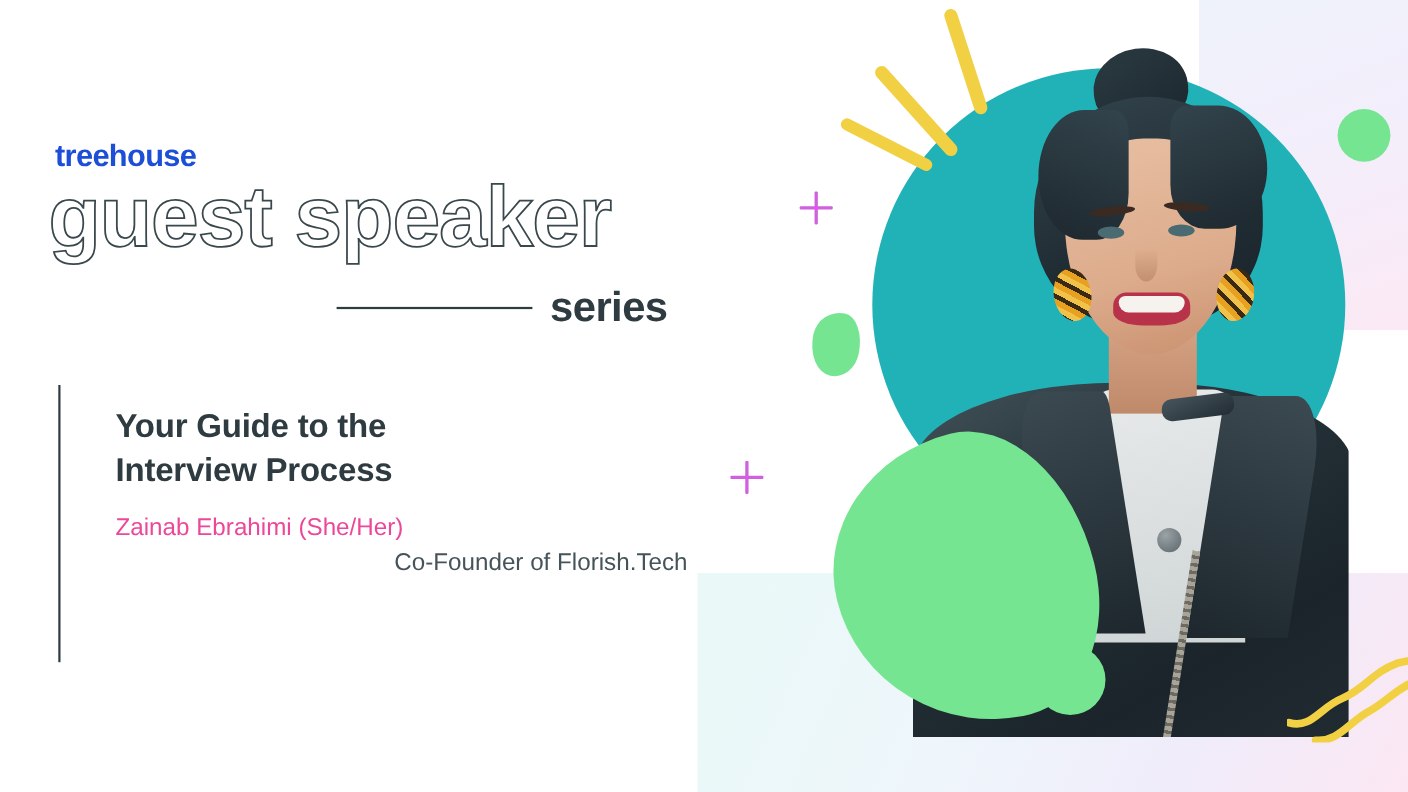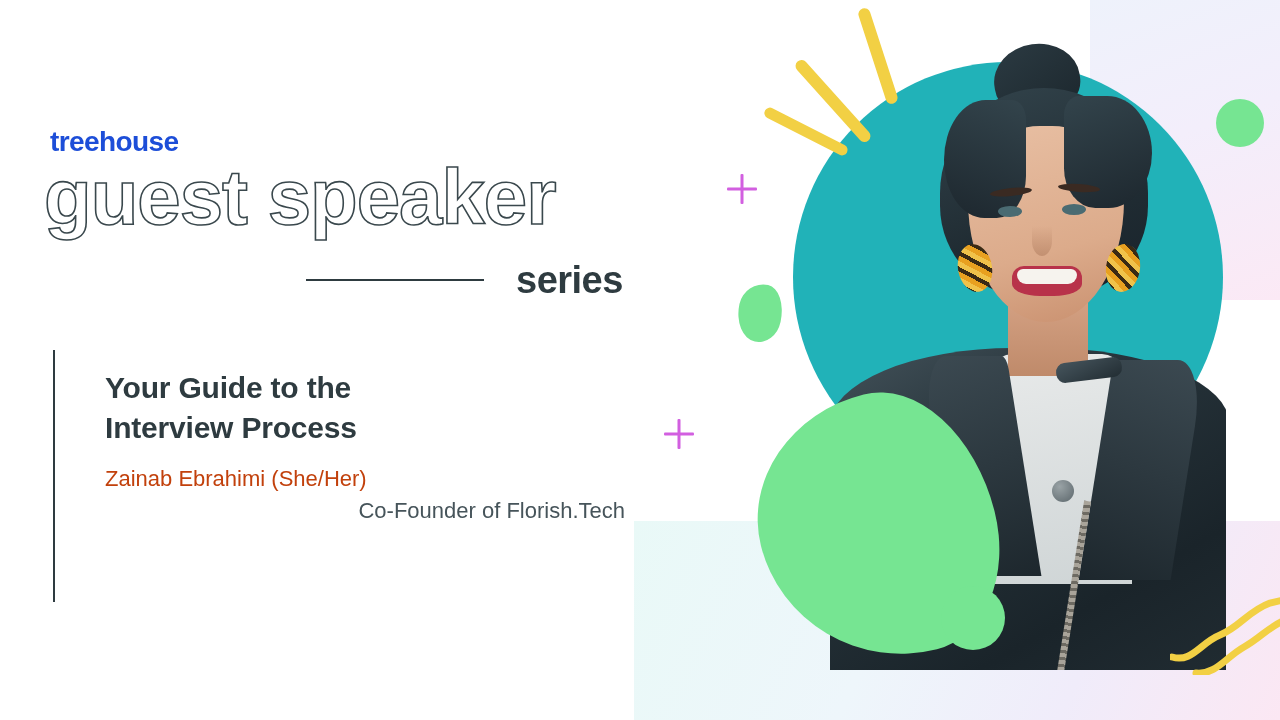--- a/index.html
+++ b/index.html
@@ -120,29 +120,29 @@
   #wordmark{
     position:absolute;left:50px;top:108px;
     font-size:28px;font-weight:700;color:#1d4ed8;letter-spacing:-.6px;line-height:1;margin-top:20px;
   }
   #headline{
     position:absolute;left:44px;top:158px;
     font-size:78px;font-weight:700;line-height:1;letter-spacing:-1px;
     color:transparent;
     -webkit-text-stroke:1.6px #3a484d;
   }
-  #series-row{position:absolute;left:306px;top:258px;width:320px;height:44px;display:flex;align-items:center;gap:32px;}
+  #series-row{position:absolute;left:306px;top:258px;width:320px;height:44px;display:flex;align-items:center;gap:16px;}
   #series-rule{flex:0 0 178px;height:2px;background:#2e3b40;}
   #series-label{font-size:38px;font-weight:700;color:#2e3b40;letter-spacing:-.5px;line-height:1;}
 
   #vrule{position:absolute;left:53px;top:350px;width:2px;height:252px;background:#2e3b40;}
 
   #infoblock{position:absolute;left:105px;top:368px;width:520px;}
   #talk-title{font-size:30px;font-weight:700;color:#2e3b40;line-height:1.32;letter-spacing:-.2px;white-space:pre-line;}
-  #speaker-name{margin-top:16px;font-size:22px;font-weight:400;color:#c2410c;line-height:1.45;}
+  #speaker-name{margin-top:16px;font-size:22px;font-weight:400;color:#ec4899;line-height:1.45;}
   #speaker-role{font-size:22px;font-weight:400;color:#46545a;line-height:1.45;text-align:right;}
   #datetime{margin-top:18px;font-size:37px;font-weight:700;color:#2e3b40;letter-spacing:-.5px;line-height:1.1;}
 </style>
 </head>
 <body>
 
 <div id="stage">
 
   <div class="panel" id="panel-topright"></div>
   <div class="panel" id="panel-bottomleft"></div>

